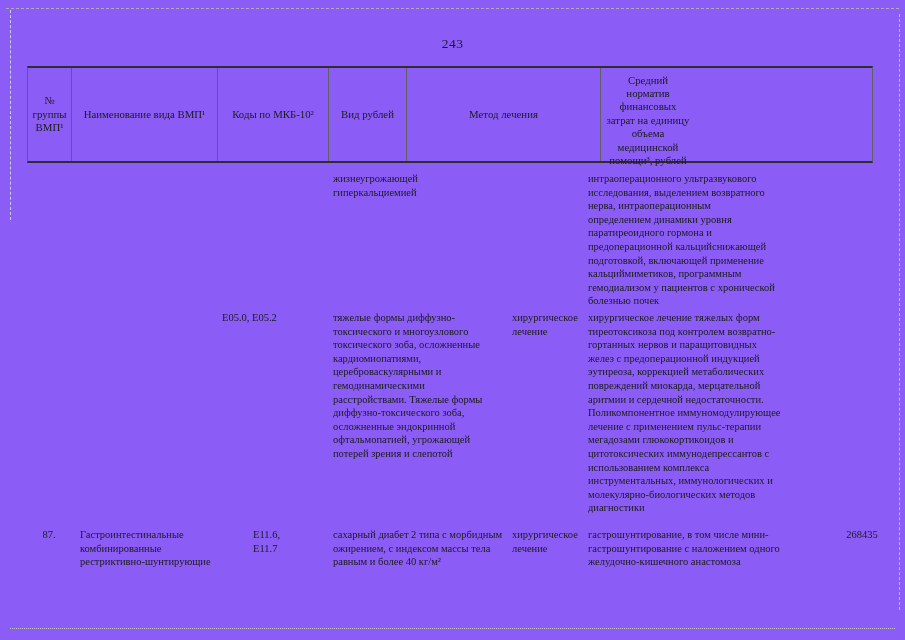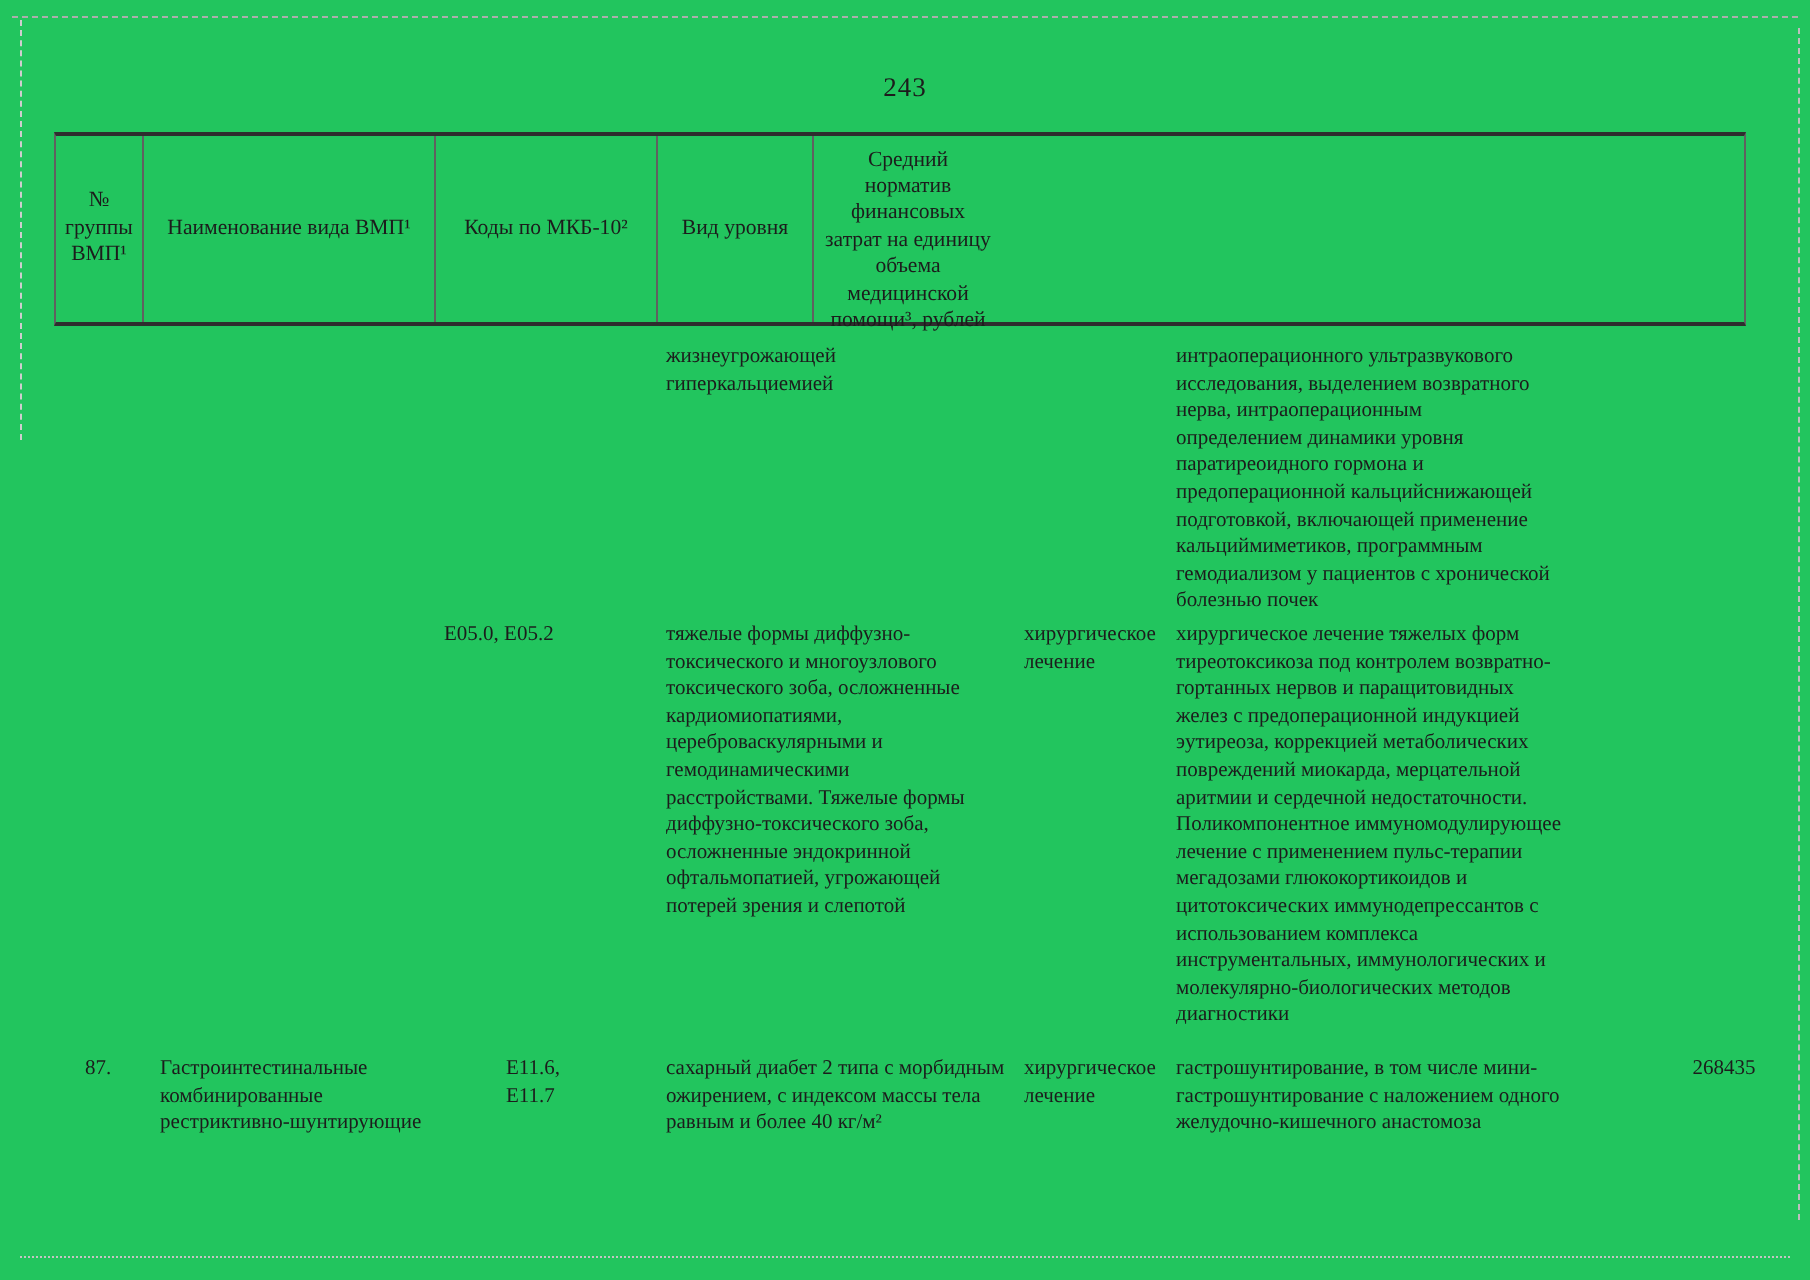--- a/index.html
+++ b/index.html
@@ -1,19 +1,19 @@
 <!DOCTYPE html>
 <html><head>
 <meta charset="utf-8">
 <style>
   html,body{margin:0;padding:0;background:#e8e8e8;}
   .page{
     position:relative;
     width:905px;height:640px;
-    background:#22c55e;
+    background:#8b5cf6;
     font-family:"Liberation Serif","DejaVu Serif",serif;
     color:#1c1c1c;
     overflow:hidden;
     margin:0 auto;
   }
   
   .scan-top{position:absolute;top:8px;left:6px;right:6px;height:0;border-top:1px dashed #adadad;}
   .scan-bottom{position:absolute;bottom:11px;left:10px;right:10px;height:0;border-top:1px dotted #c4c4c4;}
   .scan-left{position:absolute;top:10px;bottom:420px;left:10px;width:0;border-left:1px dashed #cecece;}
   .scan-right{position:absolute;top:14px;bottom:30px;right:5px;width:0;border-left:1px dashed #bdbdbd;}
@@ -66,21 +66,22 @@
   <div class="scan-bottom"></div>
   <div class="scan-left"></div>
   <div class="scan-right"></div>
 
   <div class="page-number">243</div>
 
   <div class="thead">
     <div class="th c1">№ группы ВМП¹</div>
     <div class="th c2">Наименование вида ВМП¹</div>
     <div class="th c3">Коды по МКБ-10²</div>
-    <div class="th c5">Вид уровня</div>
+    <div class="th c5">Вид рублей</div>
+    <div class="th c6">Метод лечения</div>
     <div class="th c7">Средний норматив финансовых затрат на единицу объема медицинской помощи³, рублей</div>
   </div>
 
   <div class="cell" style="left:588px;top:172px;width:187px;">интраоперационного ультразвукового исследования, выделением возвратного нерва, интраоперационным определением динамики уровня паратиреоидного гормона и предоперационной кальцийснижающей подготовкой, включающей применение кальциймиметиков, программным гемодиализом у пациентов с хронической болезнью почек</div>
   <div class="cell" style="left:333px;top:172px;width:122px;">жизнеугрожающей гиперкальциемией</div>
 
   <div class="cell" style="left:222px;top:311px;width:100px;">Е05.0, Е05.2</div>
   <div class="cell" style="left:333px;top:311px;width:162px;">тяжелые формы диффузно-токсического и многоузлового токсического зоба, осложненные кардиомиопатиями, цереброваскулярными и гемодинамическими расстройствами. Тяжелые формы диффузно-токсического зоба, осложненные эндокринной офтальмопатией, угрожающей потерей зрения и слепотой</div>
   <div class="cell" style="left:512px;top:311px;width:70px;">хирургическое лечение</div>
   <div class="cell" style="left:588px;top:311px;width:193px;">хирургическое лечение тяжелых форм тиреотоксикоза под контролем возвратно-гортанных нервов и паращитовидных желез с предоперационной индукцией эутиреоза, коррекцией метаболических повреждений миокарда, мерцательной аритмии и сердечной недостаточности. Поликомпонентное иммуномодулирующее лечение с применением пульс-терапии мегадозами глюкокортикоидов и цитотоксических иммунодепрессантов с использованием комплекса инструментальных, иммунологических и молекулярно-биологических методов диагностики</div>

